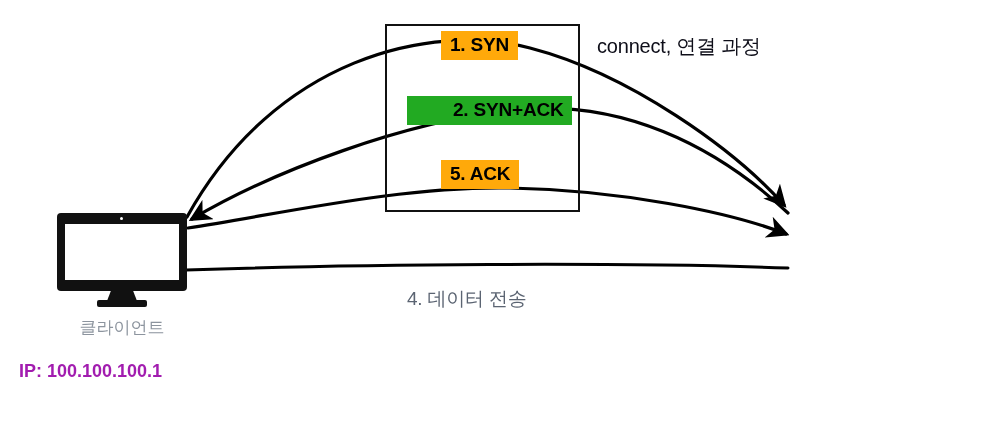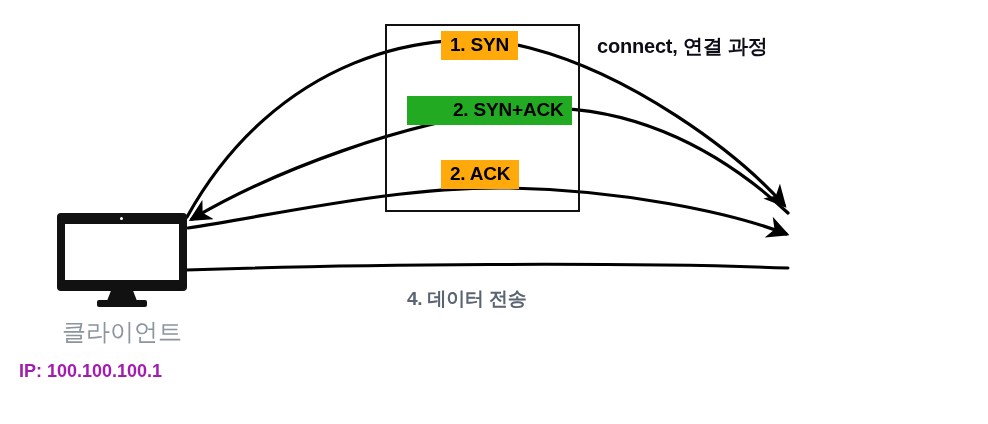--- a/index.html
+++ b/index.html
@@ -51,31 +51,31 @@
   .step-syn      { left: 441px; top: 31px;  background: #FFA90A; }
   .step-synack   { left: 407px; top: 96px;  background: #22AA22; padding-left: 46px; }
   .step-ack      { left: 441px; top: 160px; background: #FFA90A; }
 
   
   .caption-connect {
     position: absolute;
     left: 597px;
     top: 33px;
     font-size: 20px;
-    font-weight: bold;
+    font-weight: normal;
     color: #0D0D18;
     white-space: nowrap;
     letter-spacing: -0.2px;
   }
   .caption-data {
     position: absolute;
     left: 407px;
     top: 286px;
     font-size: 19px;
-    font-weight: bold;
+    font-weight: normal;
     color: #5B6472;
     white-space: nowrap;
     letter-spacing: -0.2px;
   }
 
   
   .node {
     position: absolute;
     width: 130px;
   }
@@ -133,21 +133,21 @@
     background: #111111;
     border-radius: 2px;
   }
 
   
   .node-name {
     position: absolute;
     top: 103px;
     width: 130px;
     text-align: center;
-    font-size: 24px;
+    font-size: 17px;
     color: #8C949E;
     white-space: nowrap;
   }
   .node-ip {
     position: absolute;
     top: 148px;
     width: 240px;
     font-size: 18px;
     font-weight: bold;
     color: #a21caf;
@@ -179,21 +179,21 @@
 
     <path d="M 186 270 C 360 264 620 262 788 268" fill="none" stroke="#000000" stroke-width="3" stroke-linecap="round"></path>
   </svg>
 
   <div class="group-box"></div>
 
   <div class="step-label step-syn">1. SYN</div>
 
   <div class="step-label step-synack">2. SYN+ACK</div>
 
-  <div class="step-label step-ack">2. ACK</div>
+  <div class="step-label step-ack">5. ACK</div>
 
   <div class="caption-connect">connect, 연결 과정</div>
 
   <div class="caption-data">4. 데이터 전송</div>
 
   <div class="node node-client">
     <div class="monitor">
       <div class="monitor-body">
         <div class="monitor-cam"></div>
         <div class="monitor-screen"></div>

